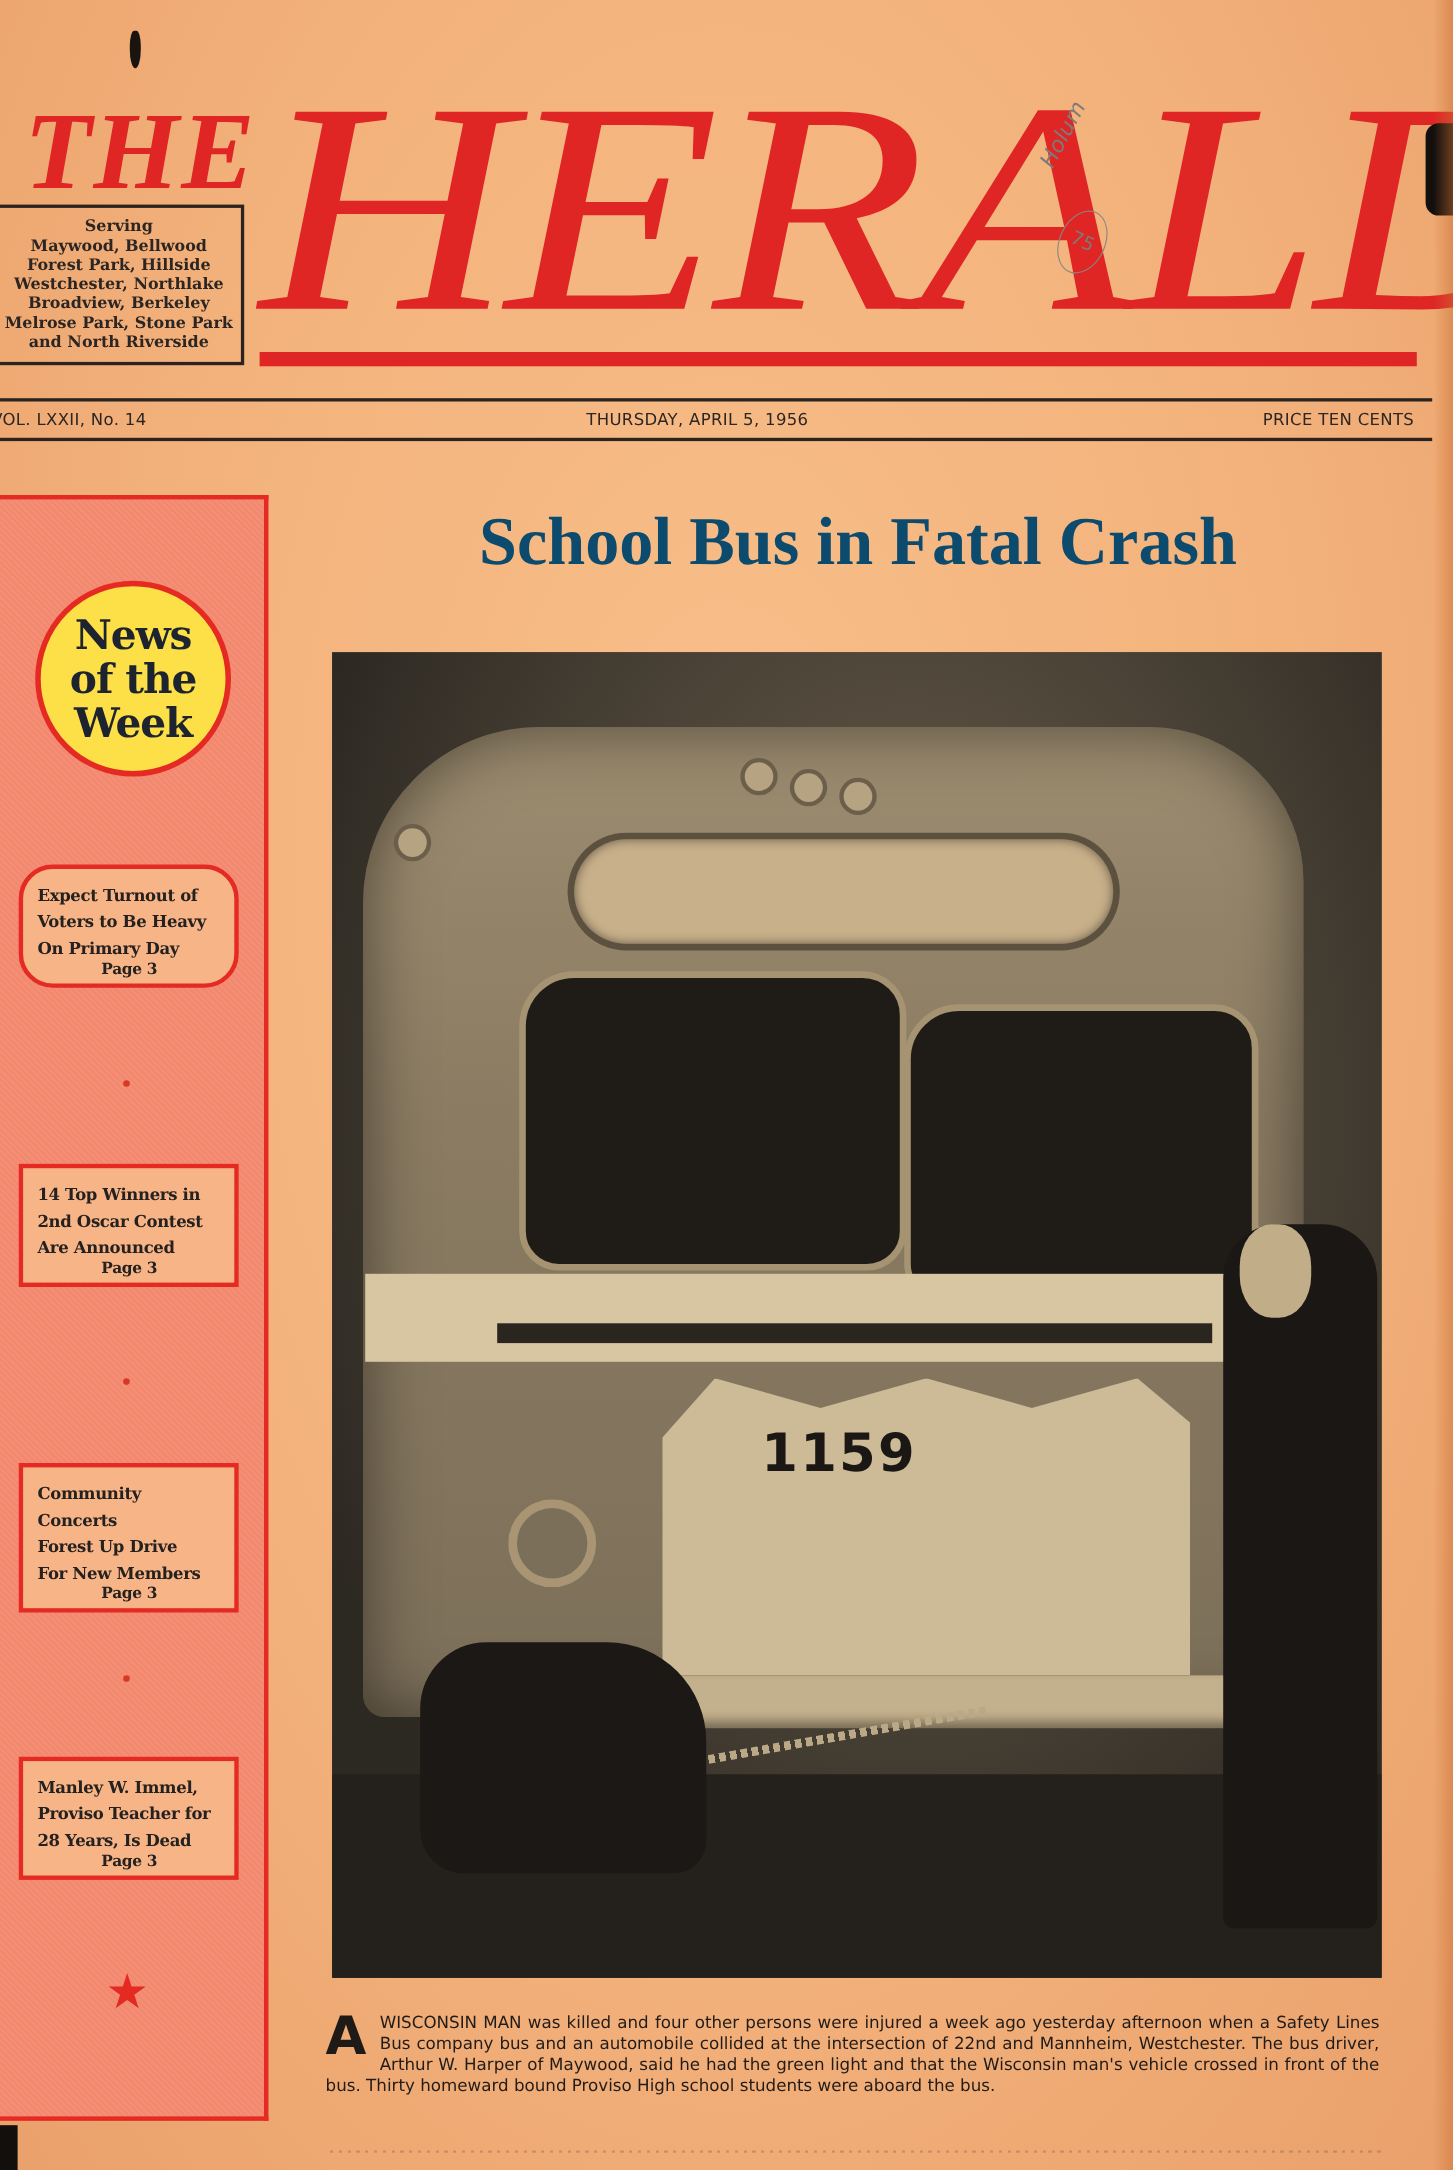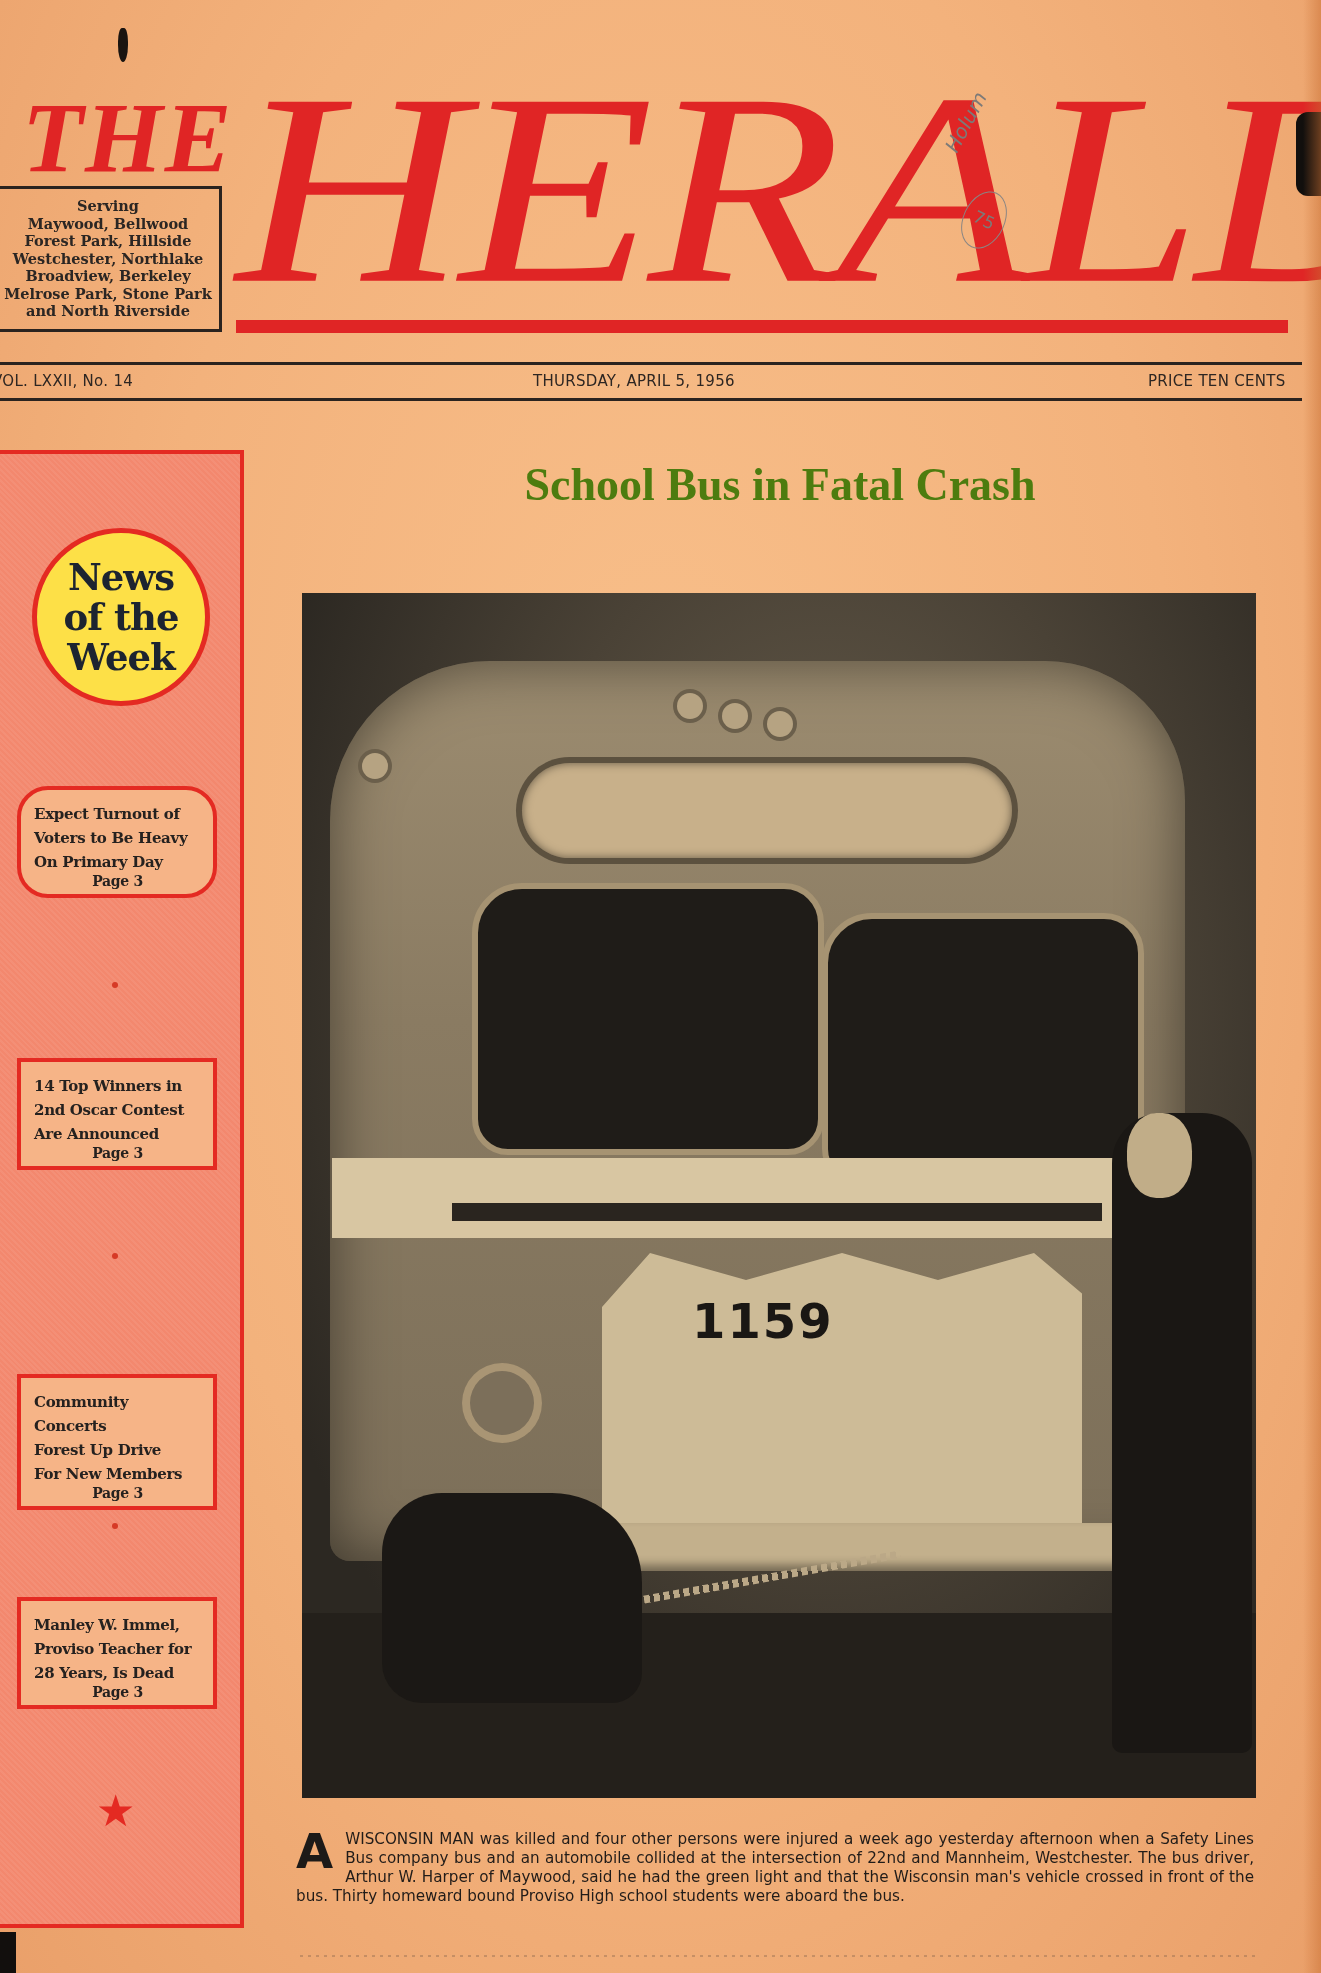--- a/index.html
+++ b/index.html
@@ -59,21 +59,21 @@
     left:17px; width:200px; box-sizing:border-box; border:4px solid #e42a22; background:#f6b487;
     padding:12px 10px 6px 13px; font-family:"DejaVu Serif", serif; font-weight:bold; font-size:15px; line-height:24px; color:#25211f;
     letter-spacing:-0.3px;
   }
   .teaser .pg { text-align:center; font-size:14px; line-height:14px; padding-right:2px; }
   .dot { width:6px; height:6px; border-radius:50%; background:#d63a26; }
   .star { left:96px; top:1789px; color:#e42a22; font-size:44px; line-height:1; }
   
   .headline {
     left:300px; top:462px; width:960px; text-align:center;
-    font-family:"Liberation Serif", serif; font-weight:bold; font-size:46px; line-height:1; color:#4d7c0f; letter-spacing:0px;
+    font-family:"Liberation Serif", serif; font-weight:bold; font-size:62px; line-height:1; color:#0c4a6e; letter-spacing:0px;
   }
   
   .photo {
     left:302px; top:593px; width:954px; height:1205px; overflow:hidden;
     background:
       radial-gradient(ellipse at 55% 35%, #6d6250 0%, #4a4236 45%, #2c2822 80%),
       #3a342c;
   }
   .bus-body {
     left:28px; top:68px; width:855px; height:900px; border-radius:160px 140px 20px 20px;
@@ -155,21 +155,21 @@
 <div class="abs dot" style="left:112px; top:982px;"></div>
 
 <div class="abs teaser" style="top:1058px;">
   <div>14 Top Winners in</div>
   <div>2nd Oscar Contest</div>
   <div>Are Announced</div>
   <div class="pg">Page 3</div>
 </div>
 <div class="abs dot" style="left:112px; top:1253px;"></div>
 
-<div class="abs teaser" style="top:1330px;margin-top:44px;">
+<div class="abs teaser" style="top:1330px;">
   <div>Community Concerts</div>
   <div>Forest Up Drive</div>
   <div>For New Members</div>
   <div class="pg">Page 3</div>
 </div>
 <div class="abs dot" style="left:112px; top:1523px;"></div>
 
 <div class="abs teaser" style="top:1597px;">
   <div>Manley W. Immel,</div>
   <div>Proviso Teacher for</div>

